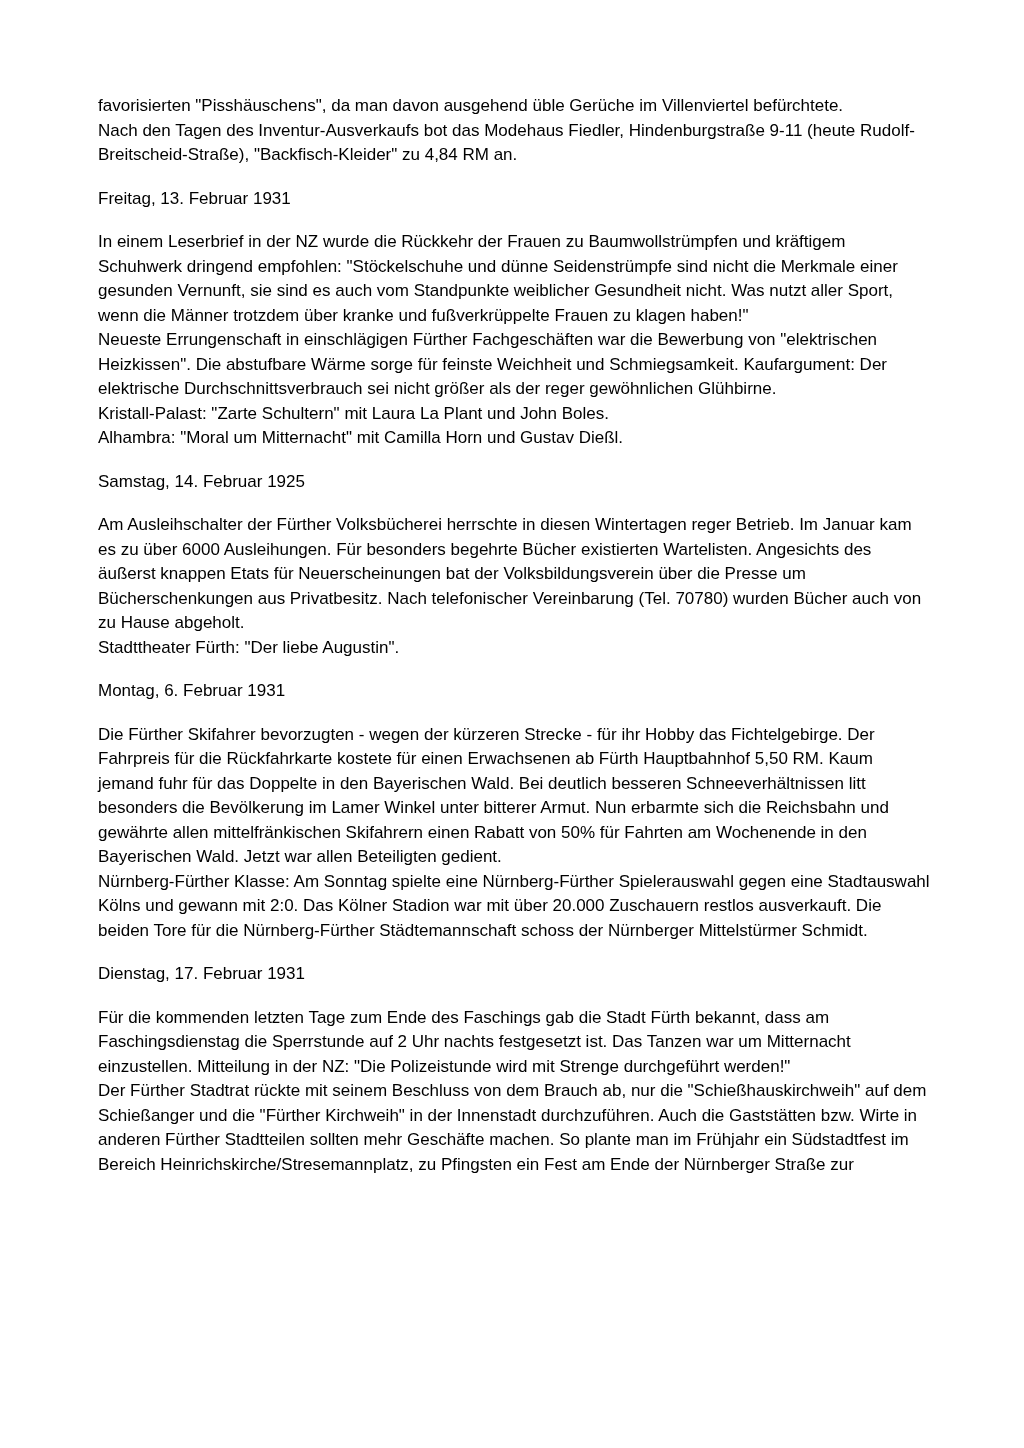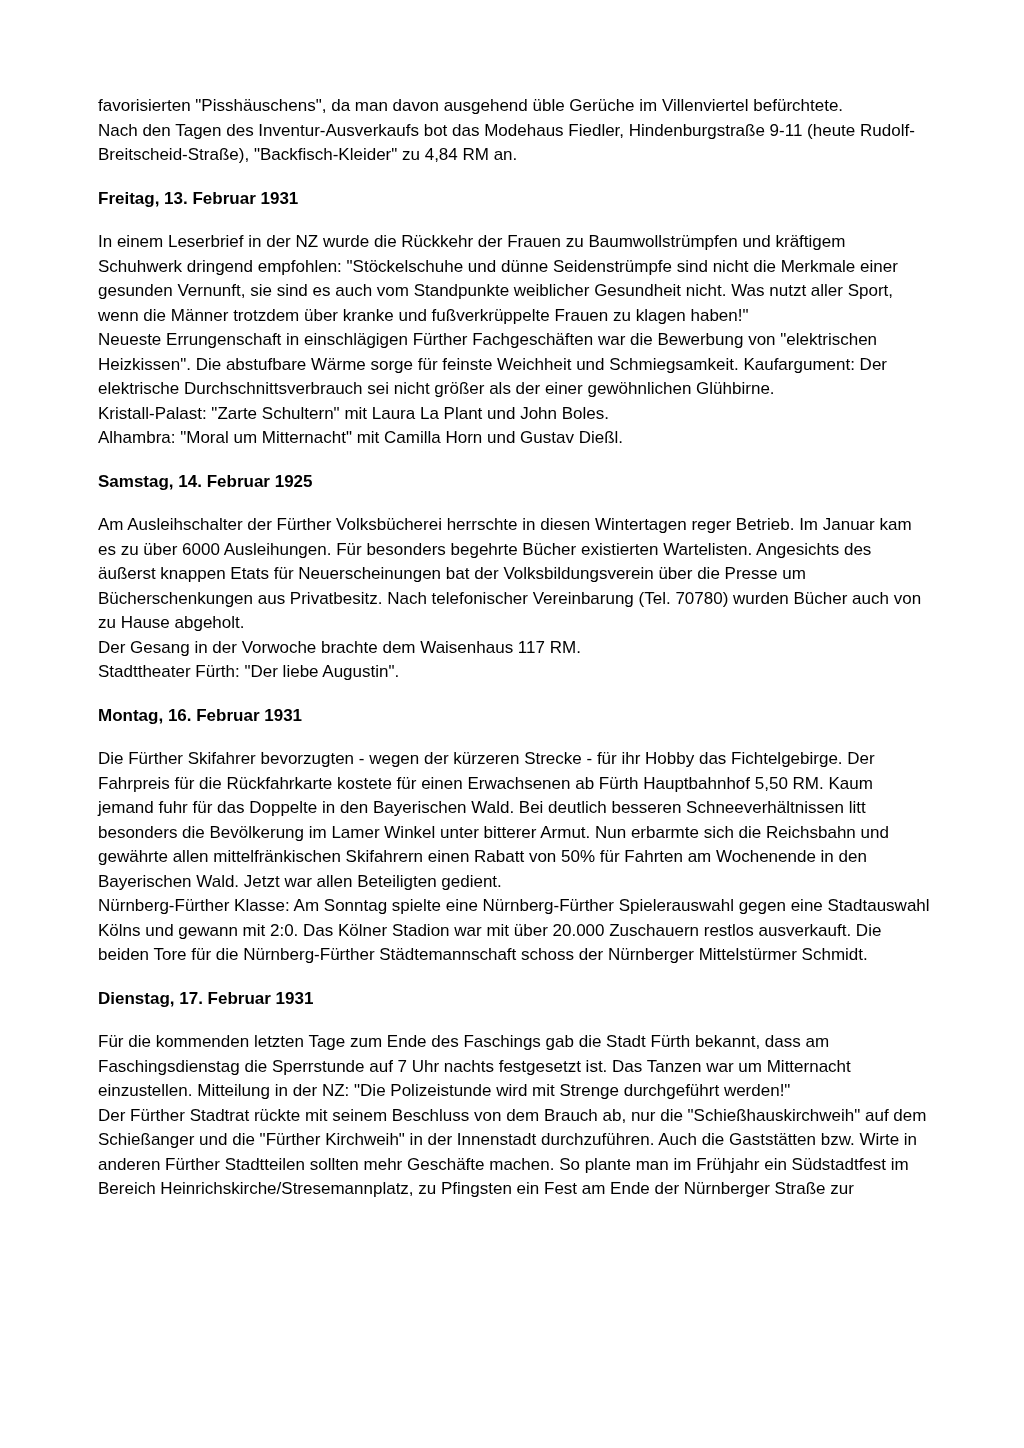--- a/index.html
+++ b/index.html
@@ -22,37 +22,36 @@
   }
   .para {
     margin: 0;
     padding: 0;
   }
   .heading {
     margin: 19px 0 19px 0;
     padding: 0;
     font-size: inherit;
     line-height: inherit;
-    font-weight: bold;
+    font-weight: normal;
   }
 </style>
 </head>
 <body>
 
 <div class="page">
   <p class="para">favorisierten "Pisshäuschens", da man davon ausgehend üble Gerüche im Villenviertel befürchtete.</p>
   <p class="para">Nach den Tagen des Inventur-Ausverkaufs bot das Modehaus Fiedler, Hindenburgstraße 9-11 (heute Rudolf-Breitscheid-Straße), "Backfisch-Kleider" zu 4,84 RM an.</p>
   <h3 class="heading">Freitag, 13. Februar 1931</h3>
   <p class="para">In einem Leserbrief in der NZ wurde die Rückkehr der Frauen zu Baumwollstrümpfen und kräftigem Schuhwerk dringend empfohlen: "Stöckelschuhe und dünne Seidenstrümpfe sind nicht die Merkmale einer gesunden Vernunft, sie sind es auch vom Standpunkte weiblicher Gesundheit nicht. Was nutzt aller Sport, wenn die Männer trotzdem über kranke und fußverkrüppelte Frauen zu klagen haben!"</p>
-  <p class="para">Neueste Errungenschaft in einschlägigen Fürther Fachgeschäften war die Bewerbung von "elektrischen Heizkissen". Die abstufbare Wärme sorge für feinste Weichheit und Schmiegsamkeit. Kaufargument: Der elektrische Durchschnittsverbrauch sei nicht größer als der einer gewöhnlichen Glühbirne.</p>
+  <p class="para">Neueste Errungenschaft in einschlägigen Fürther Fachgeschäften war die Bewerbung von "elektrischen Heizkissen". Die abstufbare Wärme sorge für feinste Weichheit und Schmiegsamkeit. Kaufargument: Der elektrische Durchschnittsverbrauch sei nicht größer als der reger gewöhnlichen Glühbirne.</p>
   <p class="para">Kristall-Palast: "Zarte Schultern" mit Laura La Plant und John Boles.</p>
   <p class="para">Alhambra: "Moral um Mitternacht" mit Camilla Horn und Gustav Dießl.</p>
   <h3 class="heading">Samstag, 14. Februar 1925</h3>
   <p class="para">Am Ausleihschalter der Fürther Volksbücherei herrschte in diesen Wintertagen reger Betrieb. Im Januar kam es zu über 6000 Ausleihungen. Für besonders begehrte Bücher existierten Wartelisten. Angesichts des äußerst knappen Etats für Neuerscheinungen bat der Volksbildungsverein über die Presse um Bücherschenkungen aus Privatbesitz. Nach telefonischer Vereinbarung (Tel. 70780) wurden Bücher auch von zu Hause abgeholt.</p>
-  <p class="para">Der Gesang in der Vorwoche brachte dem Waisenhaus 117 RM.</p>
   <p class="para">Stadttheater Fürth: "Der liebe Augustin".</p>
-  <h3 class="heading">Montag, 16. Februar 1931</h3>
+  <h3 class="heading">Montag, 6. Februar 1931</h3>
   <p class="para">Die Fürther Skifahrer bevorzugten - wegen der kürzeren Strecke - für ihr Hobby das Fichtelgebirge. Der Fahrpreis für die Rückfahrkarte kostete für einen Erwachsenen ab Fürth Hauptbahnhof 5,50 RM. Kaum jemand fuhr für das Doppelte in den Bayerischen Wald. Bei deutlich besseren Schneeverhältnissen litt besonders die Bevölkerung im Lamer Winkel unter bitterer Armut. Nun erbarmte sich die Reichsbahn und gewährte allen mittelfränkischen Skifahrern einen Rabatt von 50% für Fahrten am Wochenende in den Bayerischen Wald. Jetzt war allen Beteiligten gedient.</p>
   <p class="para">Nürnberg-Fürther Klasse: Am Sonntag spielte eine Nürnberg-Fürther Spielerauswahl gegen eine Stadtauswahl Kölns und gewann mit 2:0. Das Kölner Stadion war mit über 20.000 Zuschauern restlos ausverkauft. Die beiden Tore für die Nürnberg-Fürther Städtemannschaft schoss der Nürnberger Mittelstürmer Schmidt.</p>
   <h3 class="heading">Dienstag, 17. Februar 1931</h3>
-  <p class="para">Für die kommenden letzten Tage zum Ende des Faschings gab die Stadt Fürth bekannt, dass am Faschingsdienstag die Sperrstunde auf 7 Uhr nachts festgesetzt ist. Das Tanzen war um Mitternacht einzustellen. Mitteilung in der NZ: "Die Polizeistunde wird mit Strenge durchgeführt werden!"</p>
+  <p class="para">Für die kommenden letzten Tage zum Ende des Faschings gab die Stadt Fürth bekannt, dass am Faschingsdienstag die Sperrstunde auf 2 Uhr nachts festgesetzt ist. Das Tanzen war um Mitternacht einzustellen. Mitteilung in der NZ: "Die Polizeistunde wird mit Strenge durchgeführt werden!"</p>
   <p class="para">Der Fürther Stadtrat rückte mit seinem Beschluss von dem Brauch ab, nur die "Schießhauskirchweih" auf dem Schießanger und die "Fürther Kirchweih" in der Innenstadt durchzuführen. Auch die Gaststätten bzw. Wirte in anderen Fürther Stadtteilen sollten mehr Geschäfte machen. So plante man im Frühjahr ein Südstadtfest im Bereich Heinrichskirche/Stresemannplatz, zu Pfingsten ein Fest am Ende der Nürnberger Straße zur</p>
 </div>
 
 </body></html>

